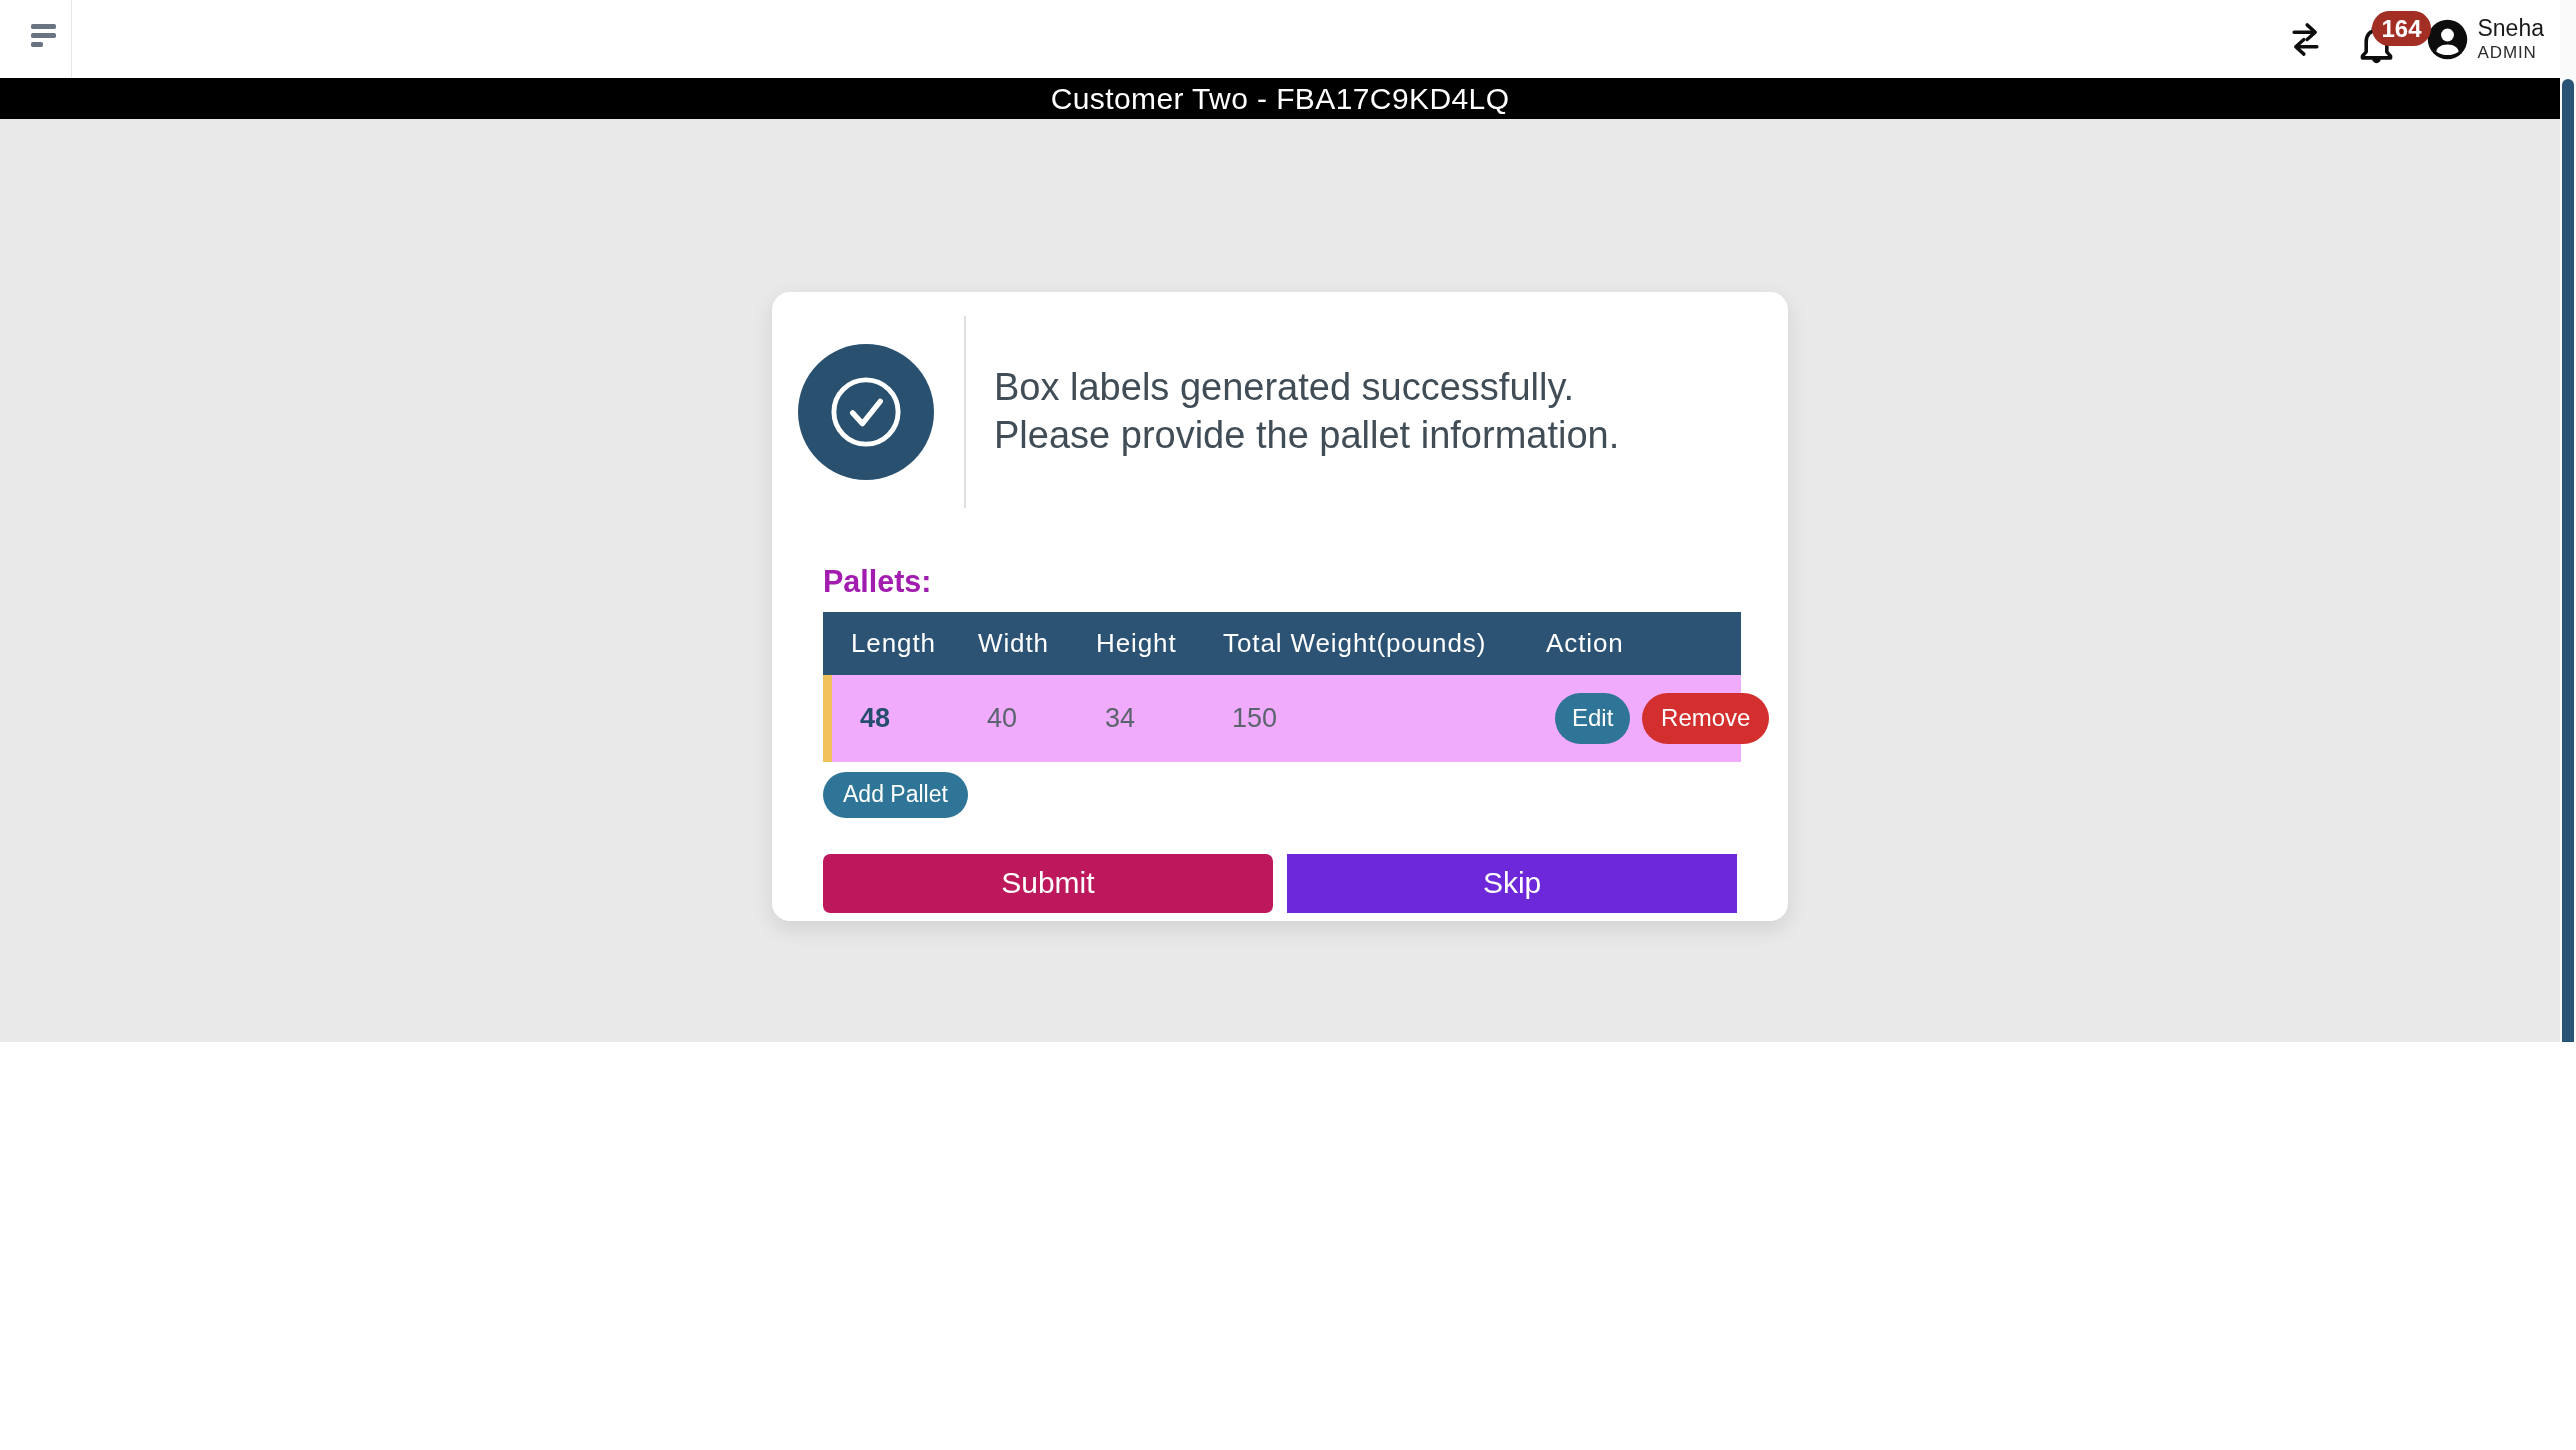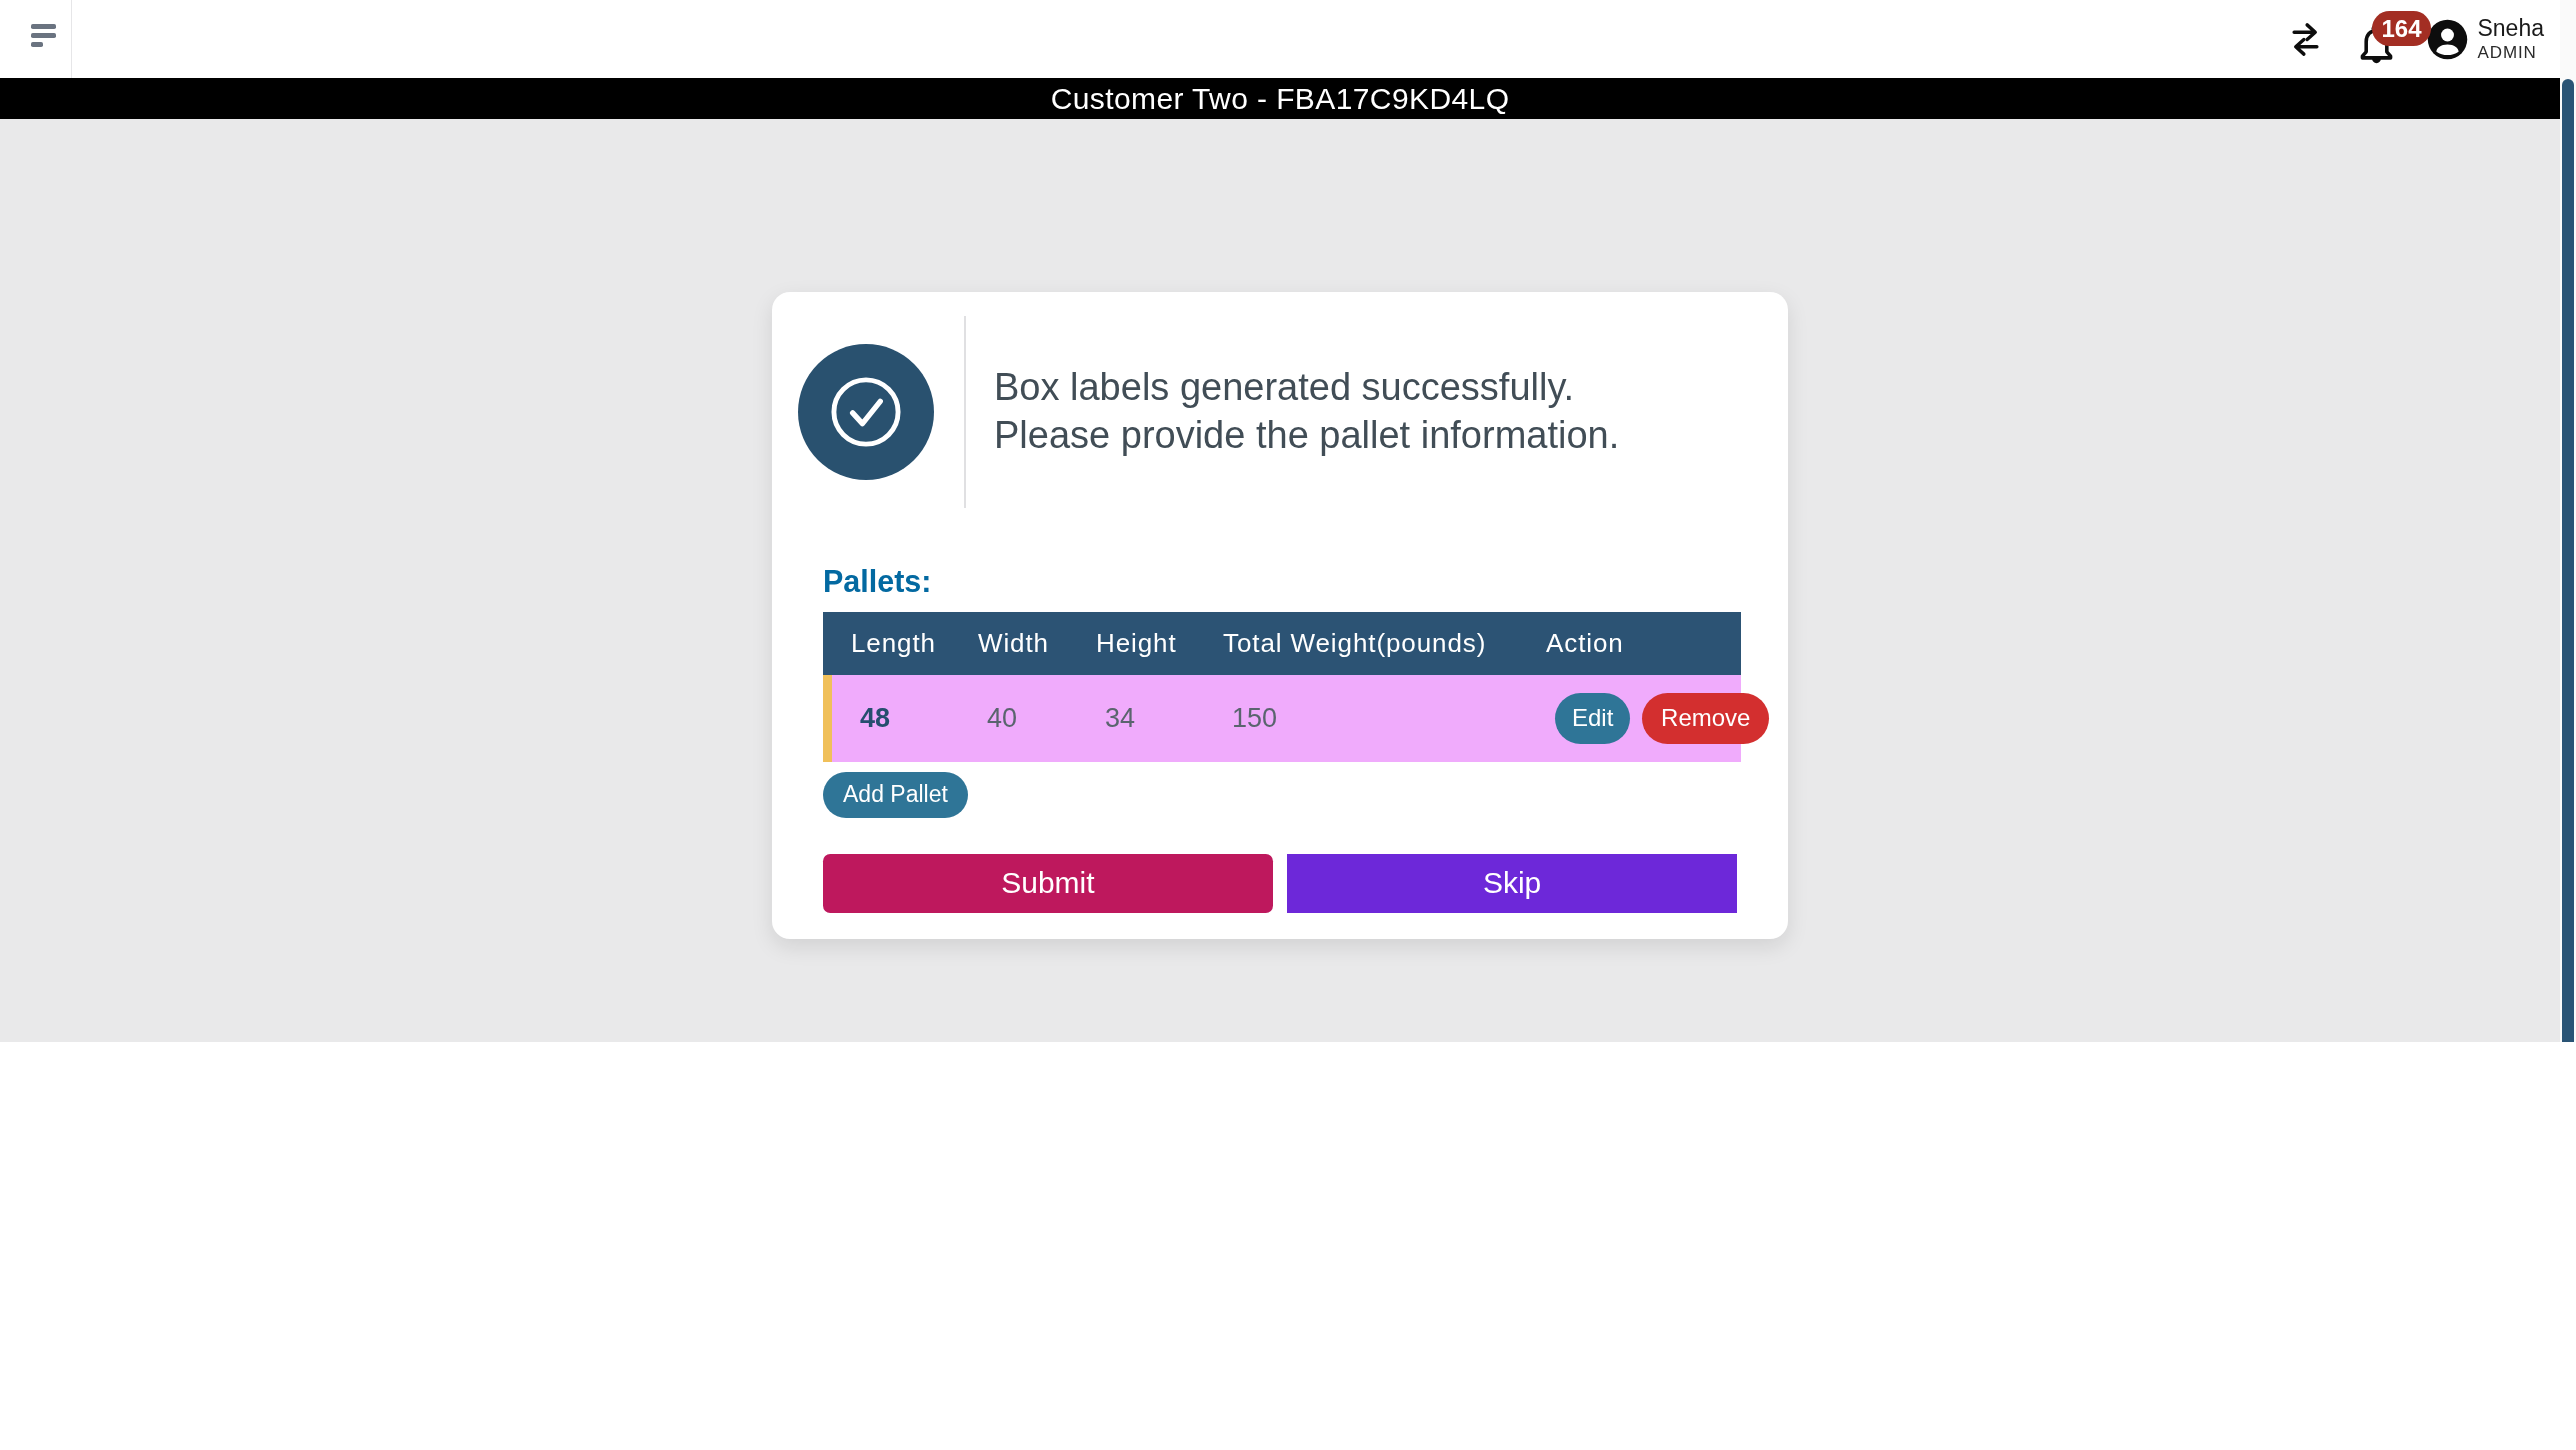--- a/index.html
+++ b/index.html
@@ -29,30 +29,30 @@
   .user-role { font-size:17px; color:#2b2b2b; letter-spacing:0.9px; line-height:21.5px; }
 
   
   .title-bar { width:2560px; height:41px; background:#000000; display:flex; align-items:center; justify-content:center; }
   .title-bar-text { color:#ffffff; font-size:30px; letter-spacing:0.4px; }
 
   
   .main { width:2560px; height:1331px; background:#e9e9ea; padding-top:173px; }
 
   .card { width:1016px; margin:0 auto; background:#ffffff; border-radius:18px;
-          box-shadow:0 7.2px 21.5px rgba(0,0,0,0.10); padding-bottom:26px; overflow:hidden; }
+          box-shadow:0 7.2px 21.5px rgba(0,0,0,0.10); padding-bottom:8px; overflow:hidden; }
 
   .message-row { position:relative; margin-top:24px; height:215px; }
   .check-circle { position:absolute; left:26px; top:28px; width:136px; height:136px; border-radius:50%;
                   background:#29516f; display:flex; align-items:center; justify-content:center; }
   .v-divider { position:absolute; left:192px; top:0; width:1.8px; height:192px; background:#e0e0e2; }
   .message-text { position:absolute; left:222px; top:47px; font-size:38px; line-height:48px;
                   color:#414d56; font-weight:500; }
 
-  .pallets-heading { margin:32px 0 0 51px; font-size:30.5px; line-height:36px; font-weight:bold; color:#0369a1; }
+  .pallets-heading { margin:32px 0 0 51px; font-size:30.5px; line-height:36px; font-weight:bold; color:#a21caf; }
 
   .pallet-table { margin:12.5px 51px 0 51px; width:918px; }
   .tbl-grid { display:grid; grid-template-columns:127px 118px 127px 323px 1fr; align-items:center; padding-left:28px; }
   .tbl-header { height:63px; background:#2c5374; color:#ffffff; font-size:26px; letter-spacing:0.9px; }
   .tbl-row { height:87px; background:#f0abfc; border-left:9px solid #f0c05a; font-size:27px; color:#5a646e; }
   .cell-strong { color:#254e6e; font-weight:bold; }
   .action-cell { display:flex; gap:11.7px; }
 
   .pill-btn { border:none; color:#ffffff; font-family:"Liberation Sans", sans-serif; cursor:pointer;
               display:inline-flex; align-items:center; justify-content:center; }

